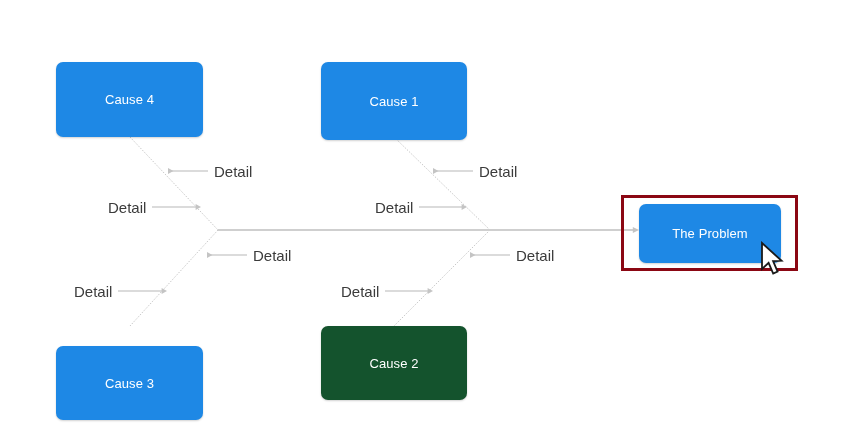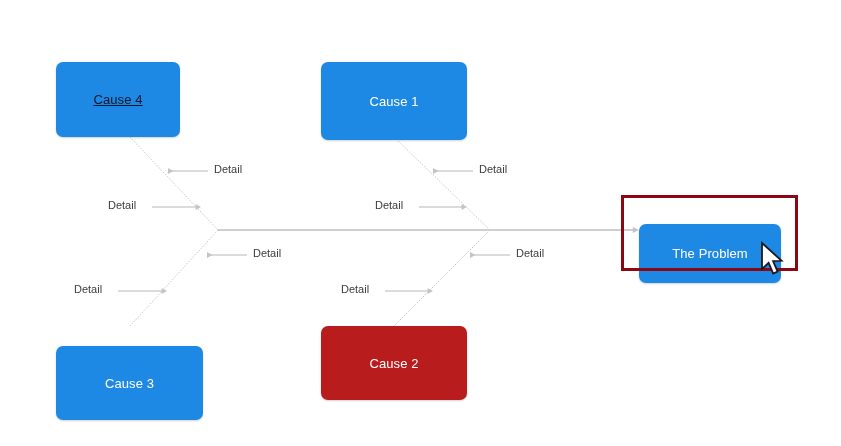--- a/index.html
+++ b/index.html
@@ -37,21 +37,21 @@
     letter-spacing: 0.1px;
     box-shadow: 0 1px 2px rgba(0,0,0,0.18);
     box-sizing: border-box;
   }
   .node-label {
     pointer-events: none;
     white-space: nowrap;
   }
   .detail-label {
     position: absolute;
-    font-size: 11px;
+    font-size: 15px;
     font-family: "Liberation Sans", sans-serif;
     color: #3b3b3b;
     white-space: nowrap;
     line-height: 1;
   }
   .selection-frame {
     position: absolute;
     border: 3px solid #8B0713;
     box-sizing: border-box;
     background: transparent;
@@ -93,33 +93,33 @@
         <line x1="247" y1="255" x2="207" y2="255" stroke="#cfcfcf" stroke-width="1.6" marker-end="url(#arrowL)"></line>
         <line x1="118" y1="291" x2="162" y2="291" stroke="#cfcfcf" stroke-width="1.6" marker-end="url(#arrowR)"></line>
         <line x1="473" y1="171" x2="433" y2="171" stroke="#cfcfcf" stroke-width="1.6" marker-end="url(#arrowL)"></line>
         <line x1="419" y1="207" x2="462" y2="207" stroke="#cfcfcf" stroke-width="1.6" marker-end="url(#arrowR)"></line>
         <line x1="510" y1="255" x2="470" y2="255" stroke="#cfcfcf" stroke-width="1.6" marker-end="url(#arrowL)"></line>
         <line x1="385" y1="291" x2="428" y2="291" stroke="#cfcfcf" stroke-width="1.6" marker-end="url(#arrowR)"></line>
       </g>
   </svg>
 
   <div id="node-layer">
-      <div class="node-box" style="left: 56px; top: 62px; width: 124px; height: 75px; background: rgb(30, 136, 229); color: #0f172a; text-decoration: underline;">
+      <div class="node-box" style="left: 56px; top: 62px; width: 147px; height: 75px; background: rgb(30, 136, 229); color: #ffffff;">
         <span class="node-label">Cause 4</span>
       </div>
       <div class="node-box" style="left: 321px; top: 62px; width: 146px; height: 78px; background: rgb(30, 136, 229); color: rgb(255, 255, 255);">
         <span class="node-label">Cause 1</span>
       </div>
       <div class="node-box" style="left: 56px; top: 346px; width: 147px; height: 74px; background: rgb(30, 136, 229); color: rgb(255, 255, 255);">
         <span class="node-label">Cause 3</span>
       </div>
-      <div class="node-box" style="left: 321px; top: 326px; width: 146px; height: 74px; background: #b91c1c; color: rgb(255, 255, 255);">
+      <div class="node-box" style="left: 321px; top: 326px; width: 146px; height: 74px; background: #14532d; color: rgb(255, 255, 255);">
         <span class="node-label">Cause 2</span>
       </div>
-      <div class="node-box" style="left: 639px; top: 204px; width: 142px; height: 59px; background: rgb(30, 136, 229); color: rgb(255, 255, 255); margin-top: 20px;">
+      <div class="node-box" style="left: 639px; top: 204px; width: 142px; height: 59px; background: rgb(30, 136, 229); color: rgb(255, 255, 255);">
         <span class="node-label">The Problem</span>
       </div>
     </div>
   <div id="detail-label-layer">
       <div class="detail-label" style="left: 214px; top: 164px; color: rgb(59, 59, 59);">Detail</div>
       <div class="detail-label" style="left: 108px; top: 200px; color: rgb(59, 59, 59);">Detail</div>
       <div class="detail-label" style="left: 253px; top: 248px; color: rgb(59, 59, 59);">Detail</div>
       <div class="detail-label" style="left: 74px; top: 284px; color: rgb(59, 59, 59);">Detail</div>
       <div class="detail-label" style="left: 479px; top: 164px; color: rgb(59, 59, 59);">Detail</div>
       <div class="detail-label" style="left: 375px; top: 200px; color: rgb(59, 59, 59);">Detail</div>

